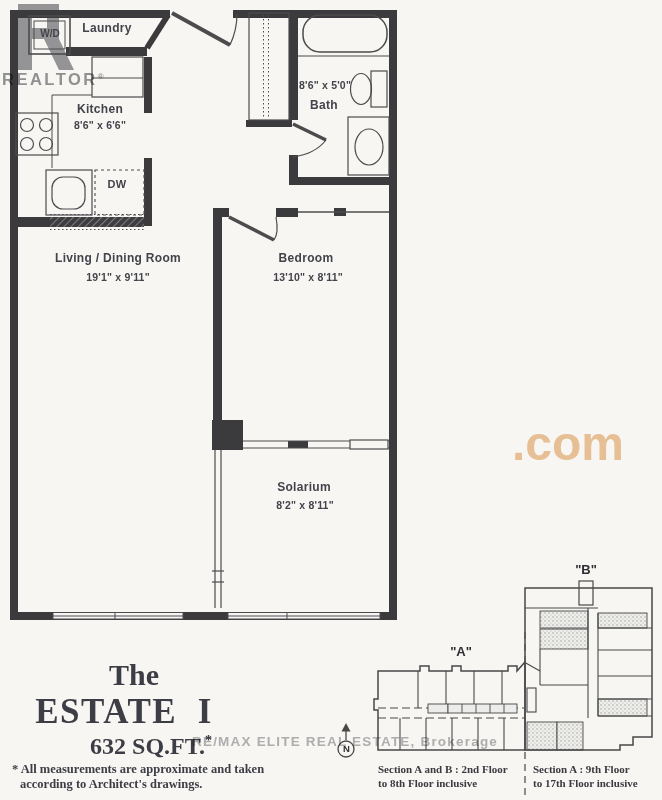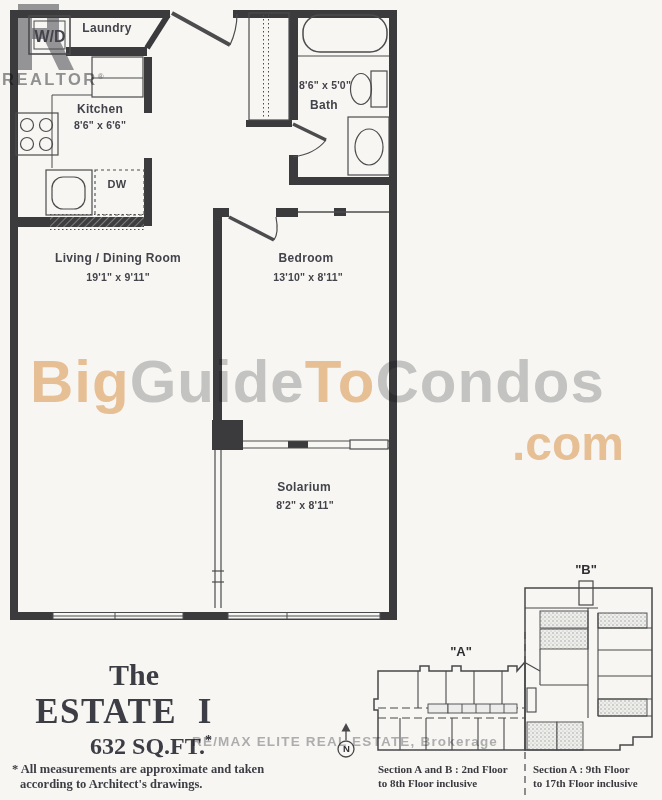--- a/index.html
+++ b/index.html
@@ -4,21 +4,21 @@
 <style>
   html,body{margin:0;padding:0;background:#e9e8e5;}
   #page{position:relative;width:662px;height:800px;background:#f7f6f3;overflow:hidden;
         font-family:"Liberation Sans",sans-serif;}
   #linework{position:absolute;left:0;top:0;}
   .layer{position:absolute;left:0;top:0;width:662px;height:800px;pointer-events:none;}
   .lbl{position:absolute;transform:translateX(-50%);color:#43434b;font-weight:bold;
        white-space:nowrap;text-align:center;}
   .room-name{font-size:12px;letter-spacing:.3px;}
   .room-dims{font-size:10.5px;letter-spacing:.2px;}
-  .appliance{font-size:16px;}
+  .appliance{font-size:10px;}
   .serif{font-family:"Liberation Serif",serif;color:#3d3d45;}
   .title-the{font-size:30px;font-weight:bold;}
   .title-name{font-size:35px;font-weight:bold;letter-spacing:1.5px;white-space:pre;}
   .title-area{font-size:24px;font-weight:bold;margin-left:20px;}
   .title-area sup{font-size:14px;}
   .title-note{position:absolute;font-size:12.5px;font-weight:bold;color:#3d3d45;
               font-family:"Liberation Serif",serif;white-space:nowrap;}
   .keyplan-caption{position:absolute;font-size:11px;font-weight:bold;line-height:13.5px;
                    color:#3a3a40;font-family:"Liberation Serif",serif;white-space:nowrap;}
   .section-letter{font-size:13px;color:#2f2f33;font-weight:bold;font-family:"Liberation Sans",sans-serif;}
@@ -281,20 +281,17 @@
     <div class="keyplan-caption" style="left:533px;top:763px;">
       <div>Section A : 9th Floor</div>
       <div>to 17th Floor inclusive</div>
     </div>
   </div>
 
   <div class="layer watermark">
     <div id="wm-realtor-text">
       <span>REALTOR</span><sup>®</sup>
     </div>
-    <div id="wm-bigguide">
-      <span class="wm-orange">Big</span><span class="wm-gray">Guide</span><span class="wm-orange">To</span><span class="wm-gray">Condos</span>
-    </div>
     <div id="wm-dotcom">.com</div>
     <div id="wm-brokerage">RE/MAX ELITE REAL ESTATE, Brokerage</div>
   </div>
 
 </div>
 
 </body></html>

